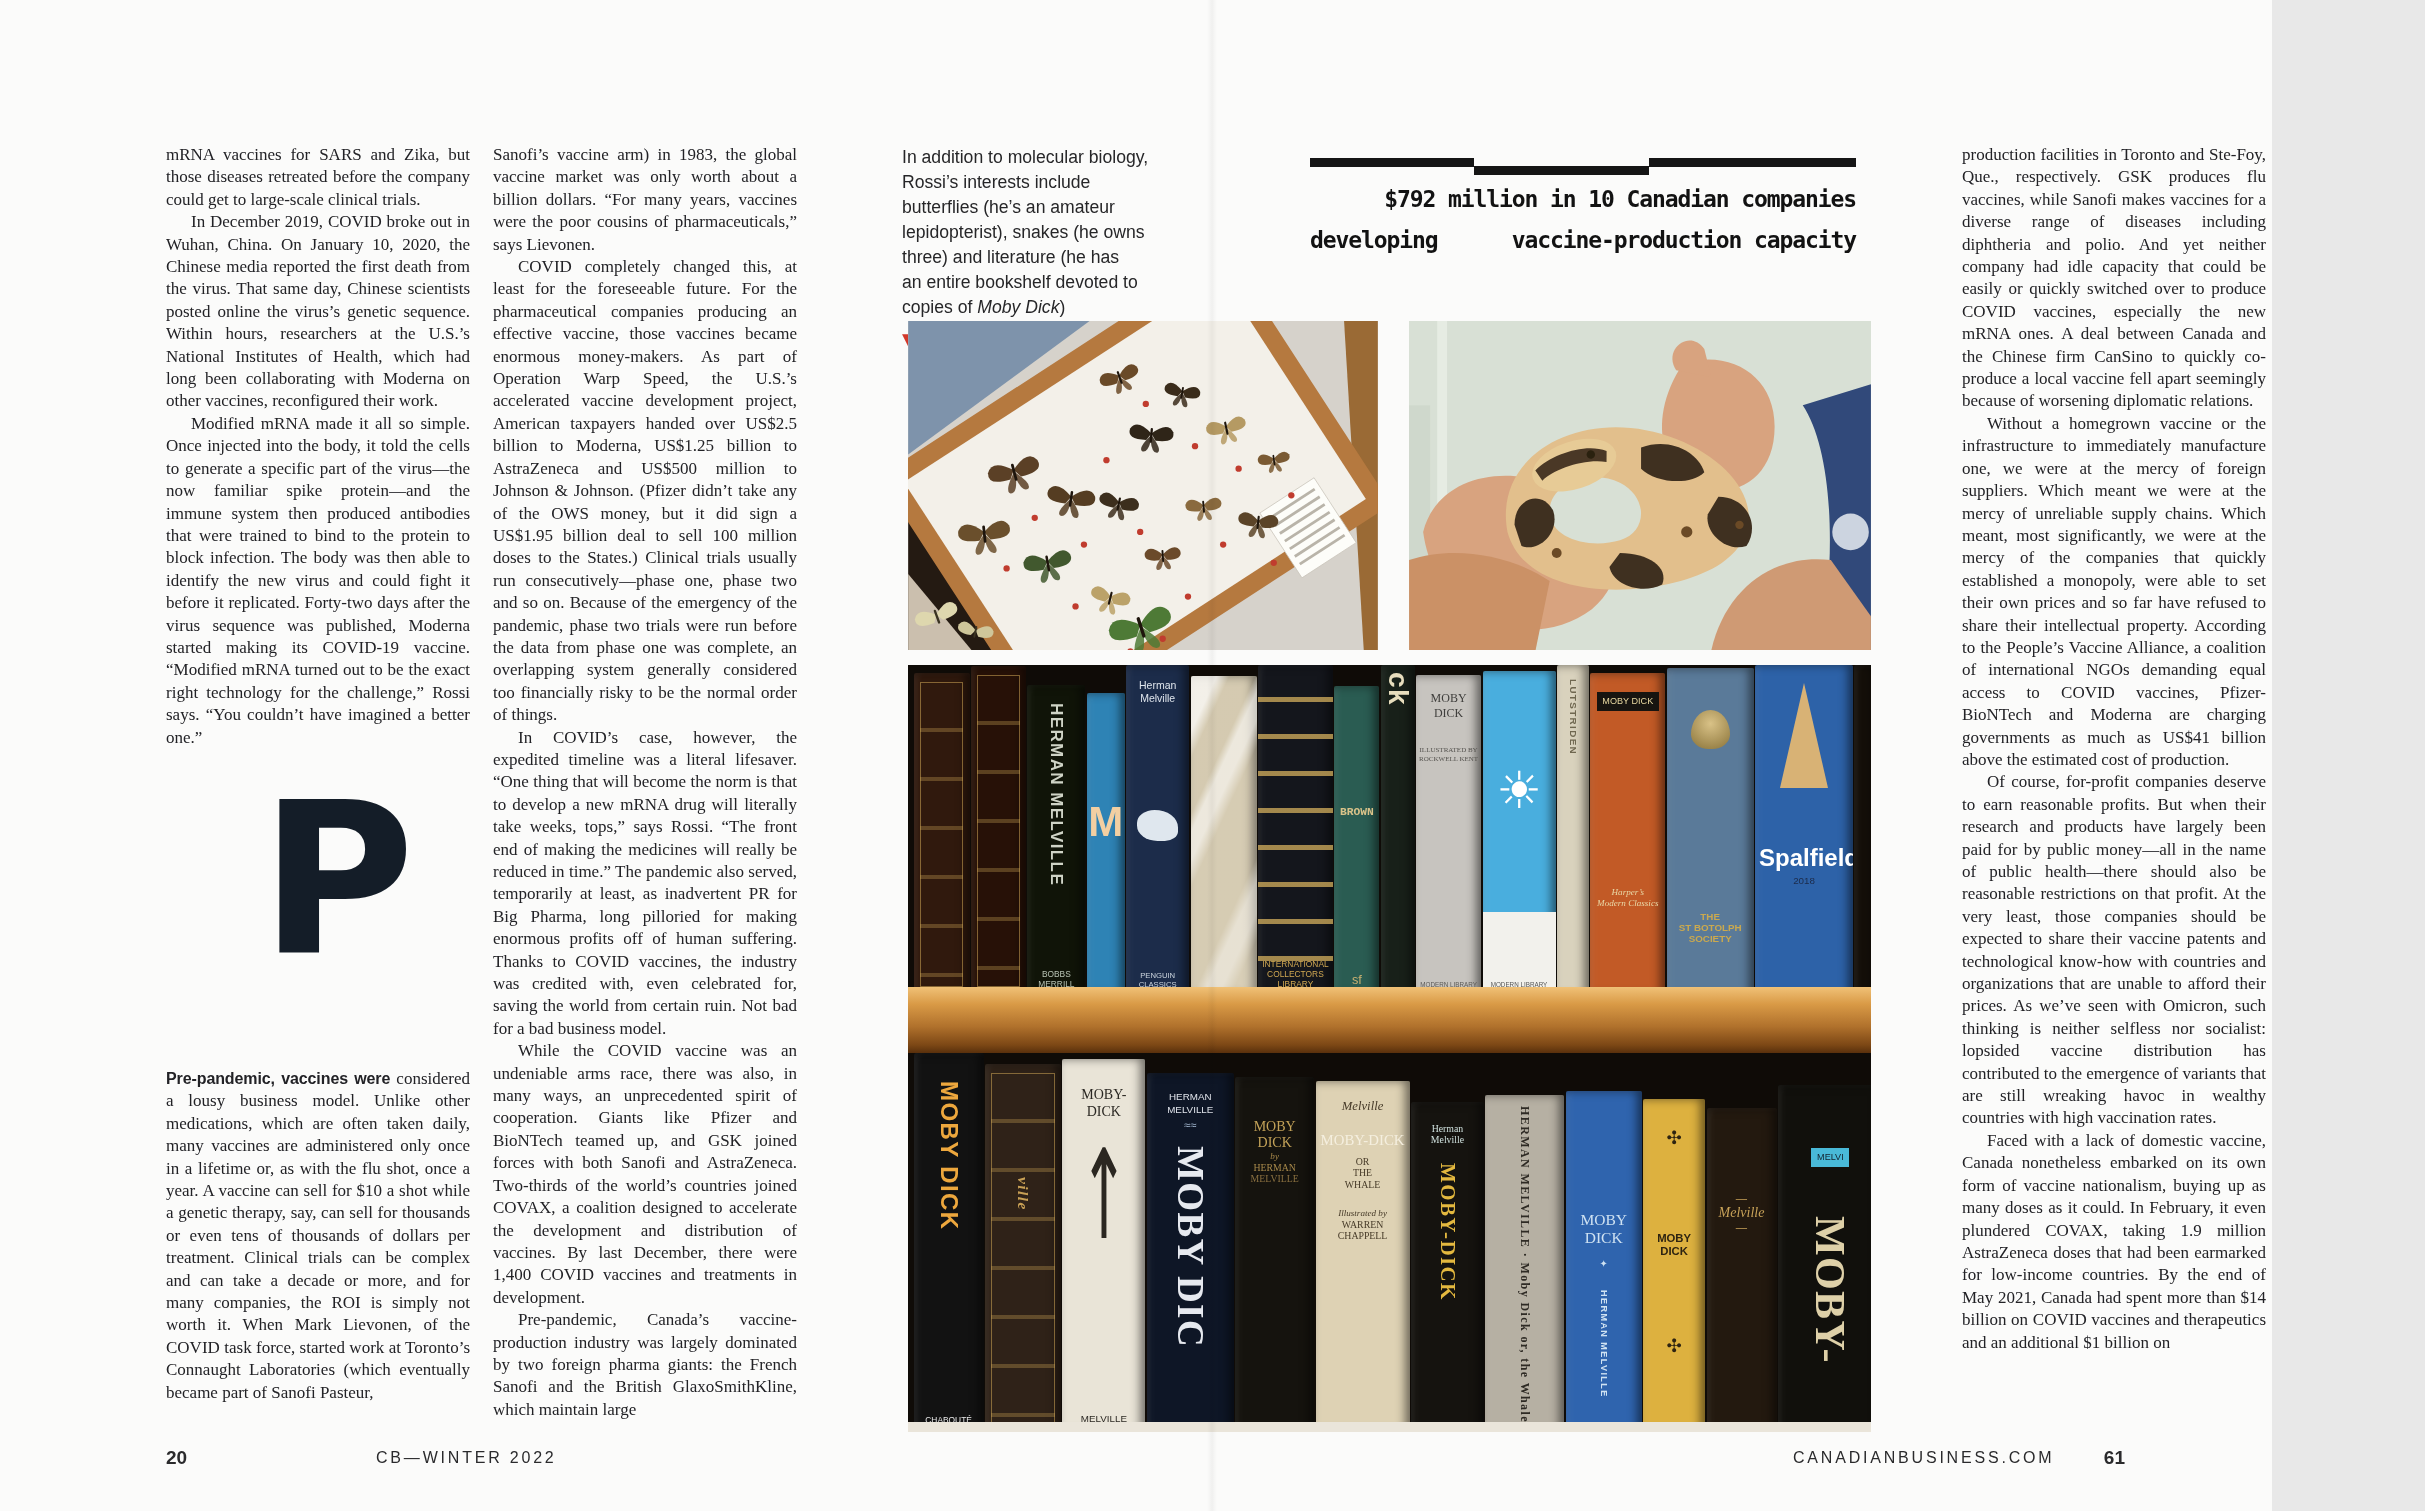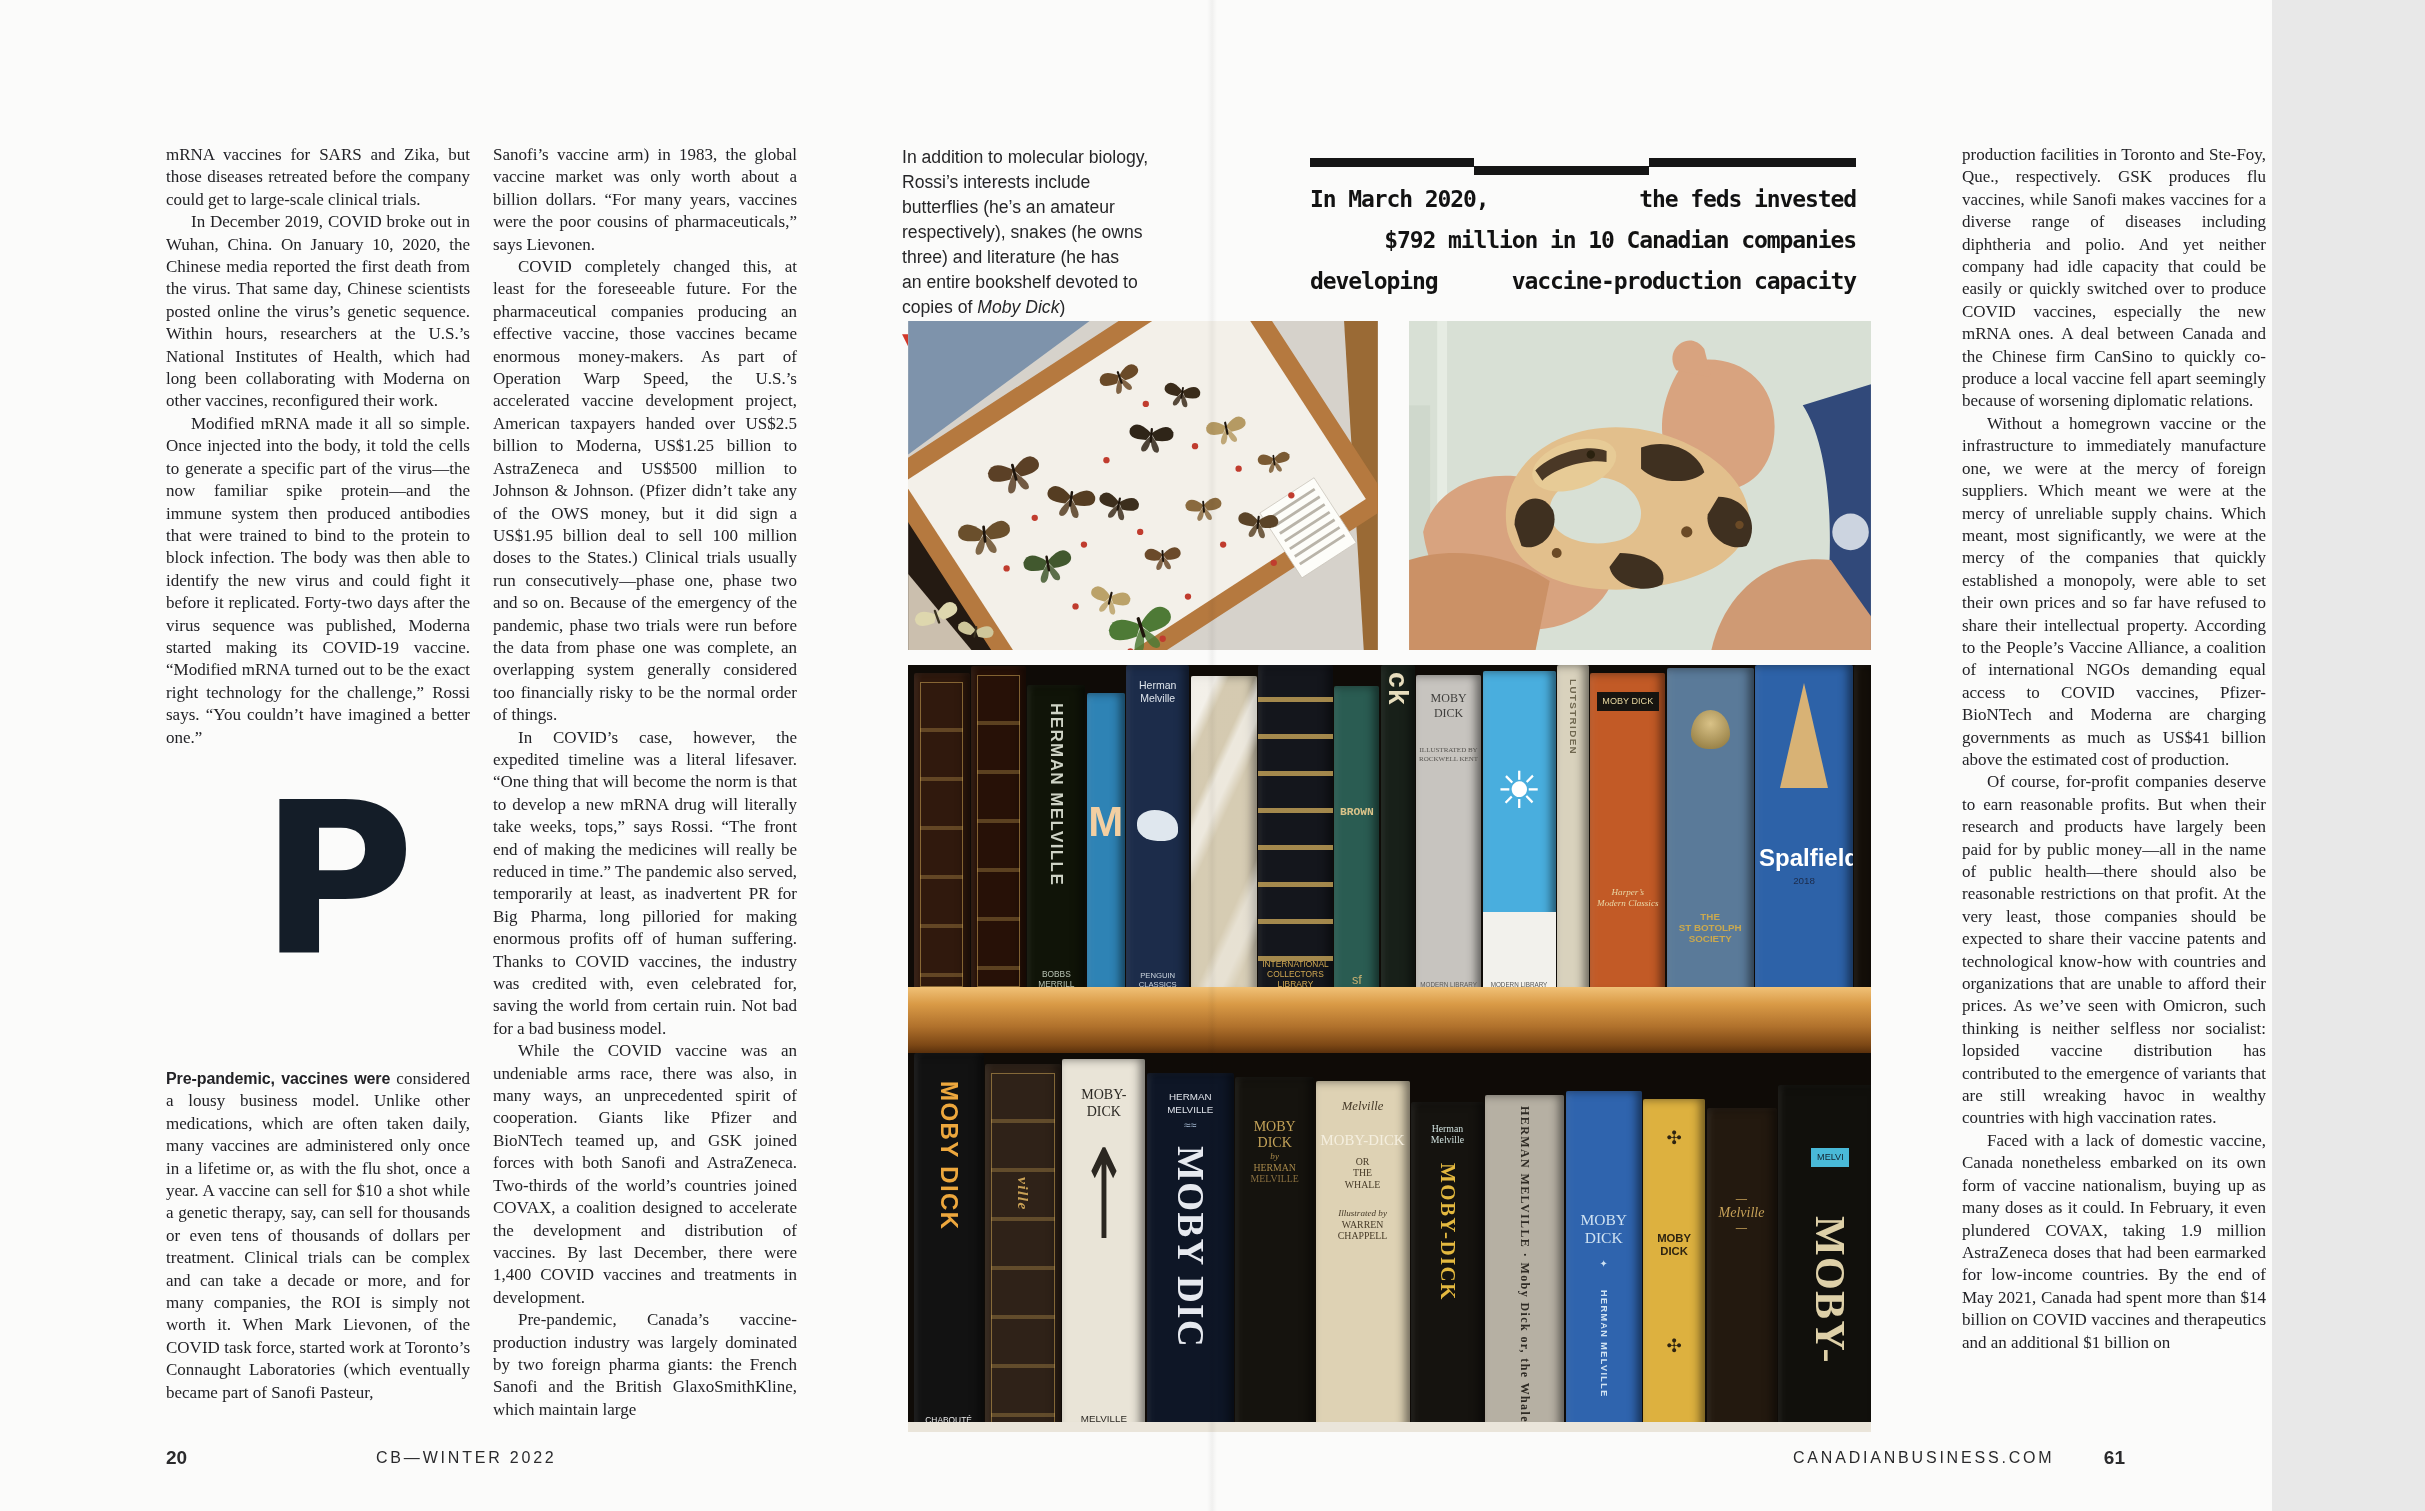--- a/index.html
+++ b/index.html
@@ -98,37 +98,33 @@
       <p class="ind">In COVID’s case, however, the expedited timeline was a literal lifesaver. “One thing that will become the norm is that to develop a new mRNA drug will literally take weeks, tops,” says Rossi. “The front end of making the medicines will really be reduced in time.” The pandemic also served, temporarily at least, as inadvertent PR for Big Pharma, long pilloried for making enormous profits off of human suffering. Thanks to COVID vaccines, the industry was credited with, even celebrated for, saving the world from certain ruin. Not bad for a bad business model.</p>
       <p class="ind">While the COVID vaccine was an undeniable arms race, there was also, in many ways, an unprecedented spirit of cooperation. Giants like Pfizer and BioNTech teamed up, and GSK joined forces with both Sanofi and AstraZeneca. Two-thirds of the world’s countries joined COVAX, a coalition designed to accelerate the development and distribution of vaccines. By last December, there were 1,400 COVID vaccines and treatments in development.</p>
       <p class="ind">Pre-pandemic, Canada’s vaccine-production industry was largely dominated by two foreign pharma giants: the French Sanofi and the British GlaxoSmithKline, which maintain large</p>
     </div>
 
   <div id="photo-caption">
     <div id="cap-lines">
         <div class="cap-line">In addition to molecular biology,</div>
         <div class="cap-line">Rossi’s interests include</div>
         <div class="cap-line">butterflies (he’s an amateur</div>
-        <div class="cap-line">respectively), snakes (he owns</div>
+        <div class="cap-line">lepidopterist), snakes (he owns</div>
         <div class="cap-line">three) and literature (he has</div>
         <div class="cap-line">an entire bookshelf devoted to</div>
       </div>
     <div class="cap-line"><span>copies of </span><i>Moby Dick</i><span>)</span></div>
     <div class="tri">▼</div>
   </div>
 
   <div id="pullquote">
     <div class="bar">
         <i class="b1"></i>
         <i class="b2"></i>
         <i class="b3"></i>
-      </div>
-    <div class="qline">
-        <span>In March 2020,</span>
-        <span>the feds invested</span>
       </div>
     <div class="qline right">
         <span>$792 million in 10 Canadian companies</span>
       </div>
     <div class="qline">
         <span>developing</span>
         <span>vaccine-production capacity</span>
       </div>
   </div>
 

